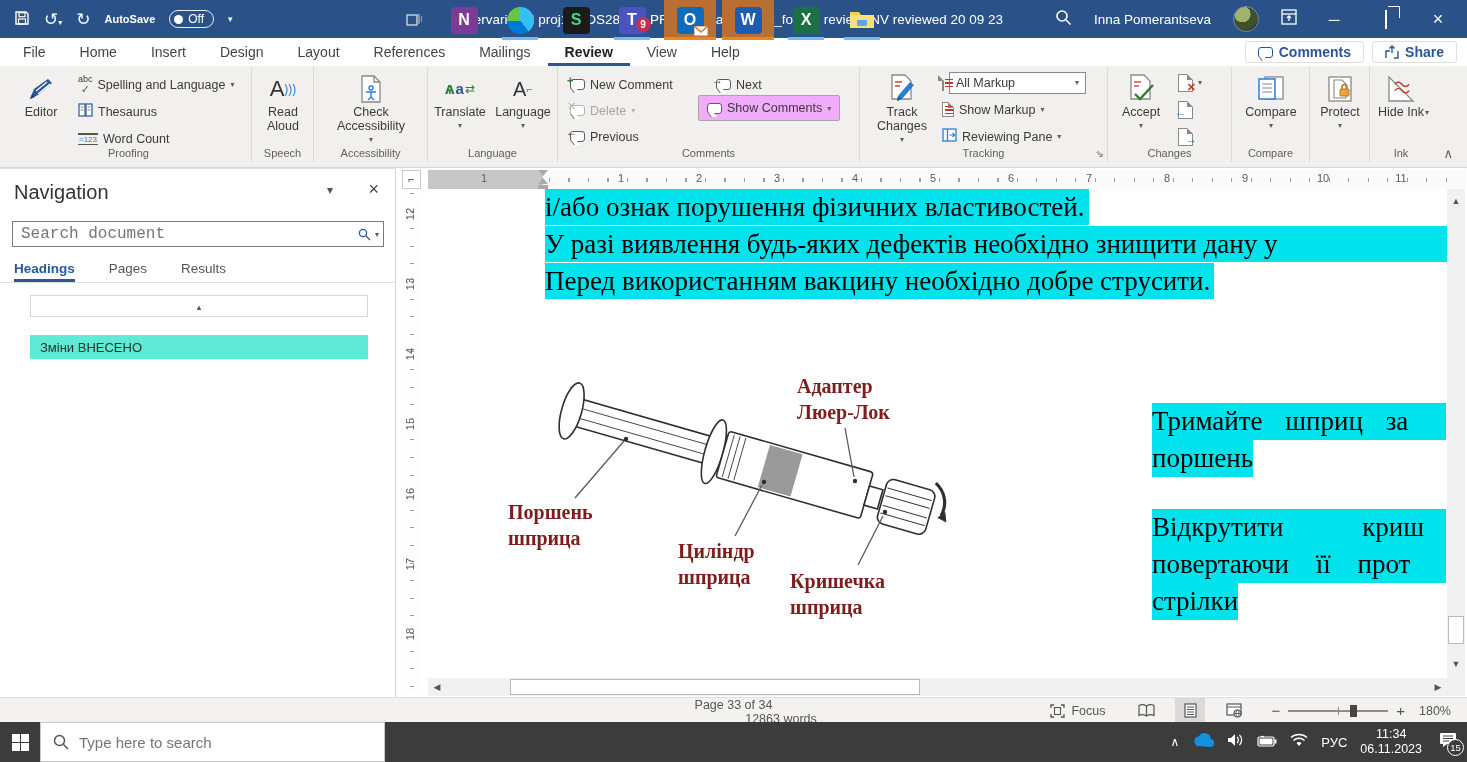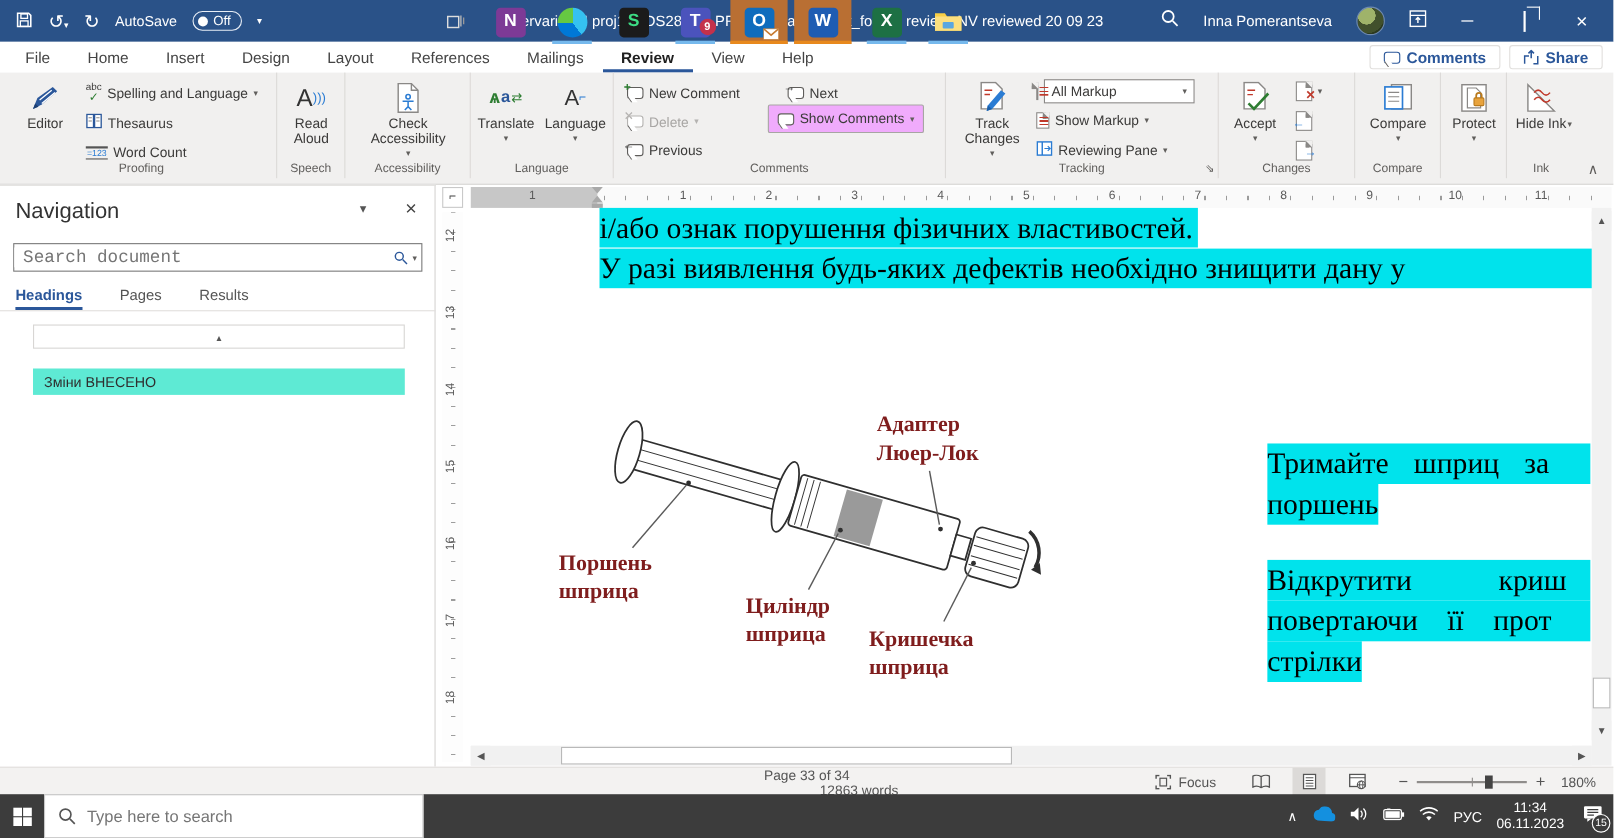--- a/index.html
+++ b/index.html
@@ -124,21 +124,21 @@
     <div class="qat">
       <span>
         <svg width="16" height="16" viewBox="0 0 16 16">
             <path d="M2 2h10l2 2v10H2z" fill="none" stroke="#fff" stroke-width="1.4"></path>
             <rect x="5" y="2.7" width="6" height="4" fill="none" stroke="#fff" stroke-width="1.2"></rect>
             <rect x="4.5" y="9" width="7" height="5" fill="none" stroke="#fff" stroke-width="1.2"></rect>
           </svg>
       </span>
       <span class="tb-ic">↺<span style="font-size:8px;">▾</span></span>
       <span class="tb-ic">↻</span>
-      <span style="font-size:13px;">AutoSave</span>
+      <span style="font-size:11px;font-weight:bold;">AutoSave</span>
       <span class="autosave-pill">
         <span class="autosave-dot"></span>
         <span>Off</span>
       </span>
       <span style="font-size:9px;">▾</span>
     </div>
     <div class="tb-title">Cervarix_PI proj1_GDS28 one PFS+SPC alignment_for NV review_NV reviewed 20 09 23</div>
     <div class="tb-right">
       <span>
         <svg width="17" height="17" viewBox="0 0 17 17">
@@ -472,20 +472,21 @@
   <span class="vnum" style="top:348px;">14</span>
   <span class="vnum" style="top:418px;">15</span>
   <span class="vnum" style="top:488px;">16</span>
   <span class="vnum" style="top:558px;">17</span>
   <span class="vnum" style="top:628px;">18</span>
 
   <div class="docline" style="top:189px;"><span class="hl fitw">і/або ознак порушення фізичних властивостей.</span></div>
   <div class="docline" style="top:226px; width:903px;">
       <span class="hl fullw">У разі виявлення будь-яких дефектів необхідно знищити дану у</span>
     </div>
+  <div class="docline" style="top:263px;"><span class="hl fitw">Перед використанням вакцину необхідно добре струсити.</span></div>
 
   <svg class="abs" style="left:440px; top:365px;" width="520" height="270" viewBox="0 0 520 270">
     <g transform="translate(130,8) rotate(16)" stroke="#2f2f2f" fill="#fff" stroke-width="1.6">
       <rect x="18" y="22" width="138" height="28"></rect>
       <line x1="18" y1="31" x2="156" y2="31" stroke-width="0.8"></line>
       <line x1="18" y1="41" x2="156" y2="41" stroke-width="0.8"></line>
       <ellipse cx="12" cy="36" rx="10" ry="29"></ellipse>
       <ellipse cx="160" cy="36" rx="9" ry="33"></ellipse>
       <rect x="169" y="12" width="150" height="48" rx="3"></rect>
       <line x1="175" y1="14" x2="175" y2="58" stroke-width="0.8"></line>

